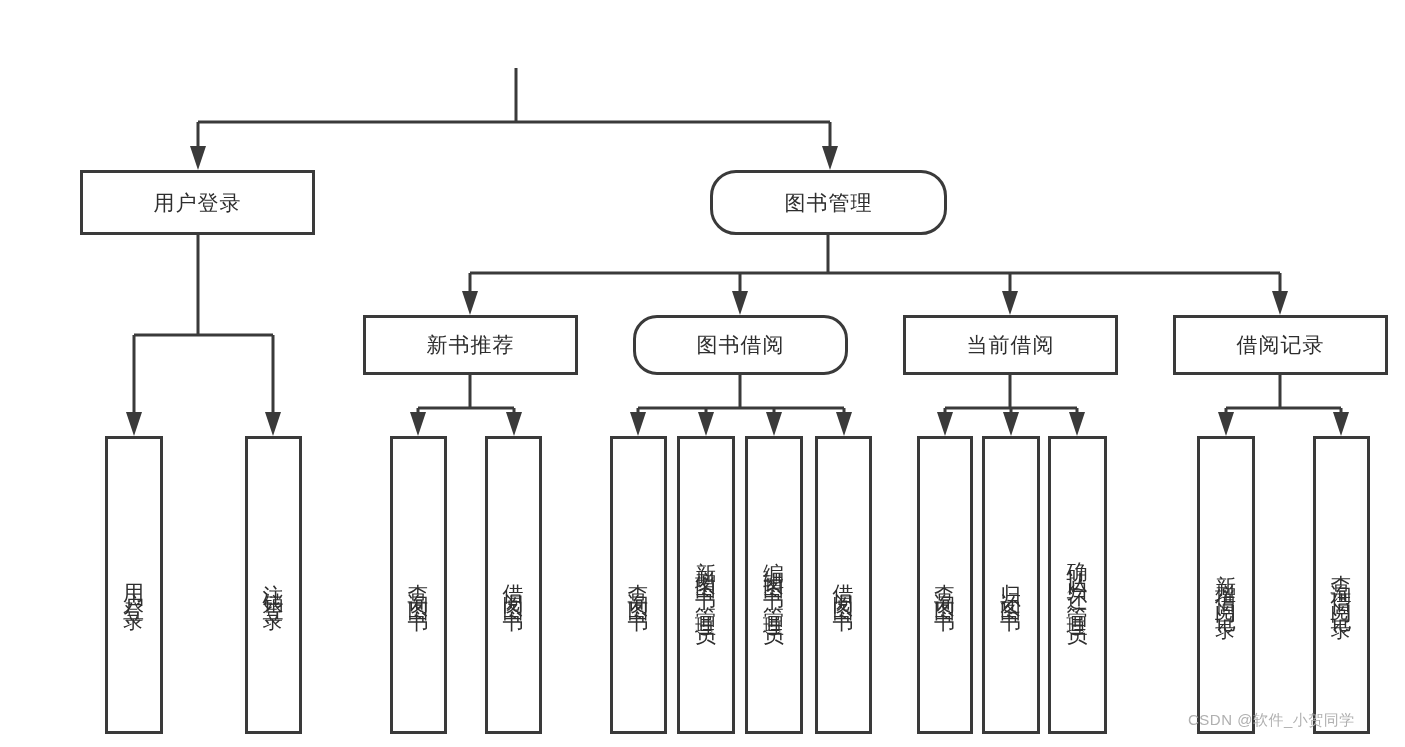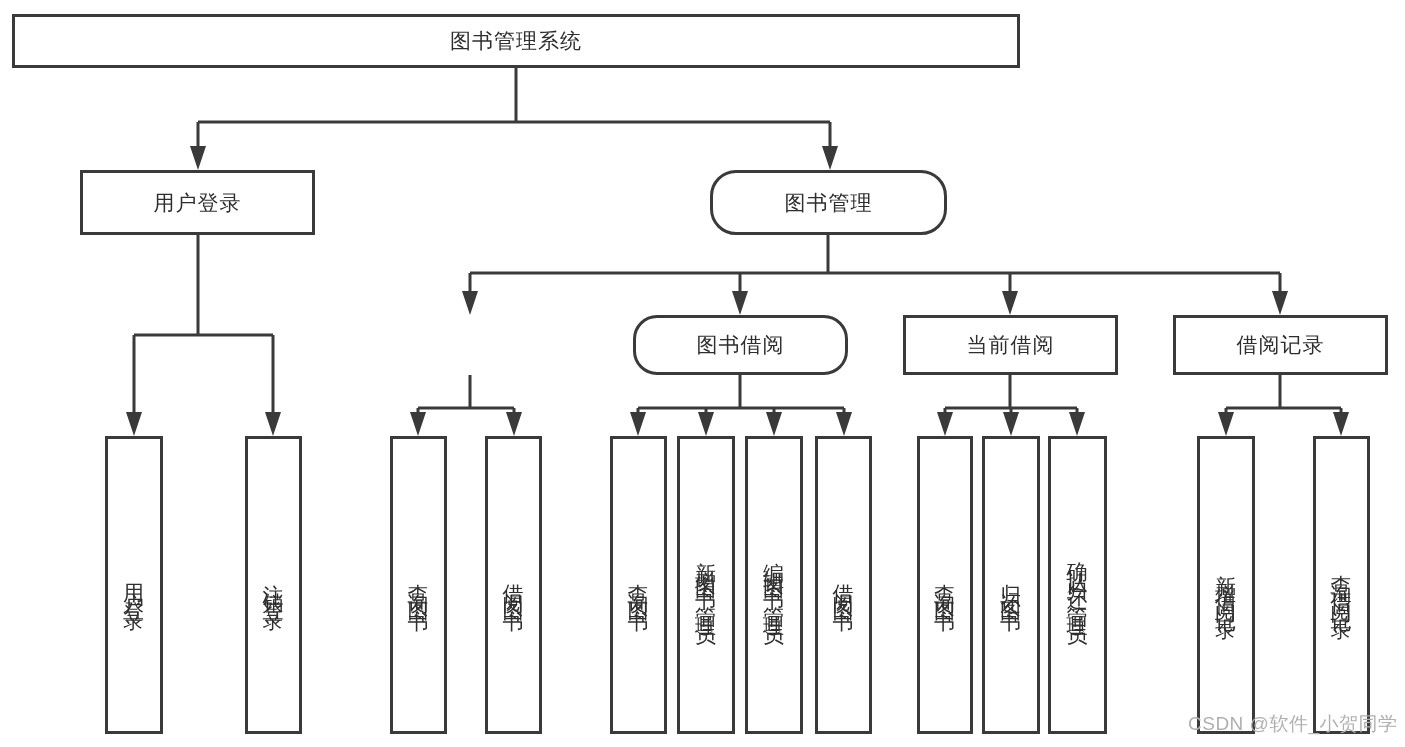--- a/index.html
+++ b/index.html
@@ -35,21 +35,21 @@
     writing-mode:vertical-rl;
     text-orientation:mixed;
     letter-spacing:9px;
     line-height:1;
     white-space:normal;
   }
   .watermark{
     position:absolute;
     left:1188px;top:711px;
     width:212px;
-    font-size:19px;
+    font-size:15px;
     color:var(--watermark-color);
     letter-spacing:0.5px;
     white-space:nowrap;
   }
 </style>
 </head>
 <body>
 
 <div id="stage">
 
@@ -82,25 +82,25 @@
     <path d="M1010 375 V408 M945 408 H1077 M945 408 V416 M1011 408 V416 M1077 408 V416"></path>
     <polygon points="937,412 953,412 945,436"></polygon>
     <polygon points="1003,412 1019,412 1011,436"></polygon>
     <polygon points="1069,412 1085,412 1077,436"></polygon>
 
     <path d="M1280 375 V408 M1226 408 H1341 M1226 408 V416 M1341 408 V416"></path>
     <polygon points="1218,412 1234,412 1226,436"></polygon>
     <polygon points="1333,412 1349,412 1341,436"></polygon>
   </svg>
 
-  <div class="node" style="left:12px;top:14px;width:1008px;height:54px;">图书管理系统</div>
 
   <div class="node" style="left:80px;top:170px;width:235px;height:65px;">用户登录</div>
   <div class="node" style="left:710px;top:170px;width:237px;height:65px;border-radius:26px;">图书管理</div>
 
+  <div class="node" style="left:363px;top:315px;width:215px;height:60px;">新书推荐</div>
   <div class="node" style="left:633px;top:315px;width:215px;height:60px;border-radius:24px;">图书借阅</div>
   <div class="node" style="left:903px;top:315px;width:215px;height:60px;">当前借阅</div>
   <div class="node" style="left:1173px;top:315px;width:215px;height:60px;">借阅记录</div>
 
   <div class="node vnode" style="left:105px;top:436px;width:58px;height:298px;">用户登录</div>
   <div class="node vnode" style="left:245px;top:436px;width:57px;height:298px;">注销登录</div>
 
   <div class="node vnode" style="left:390px;top:436px;width:57px;height:298px;">查询图书</div>
   <div class="node vnode" style="left:485px;top:436px;width:57px;height:298px;">借阅图书</div>
 

